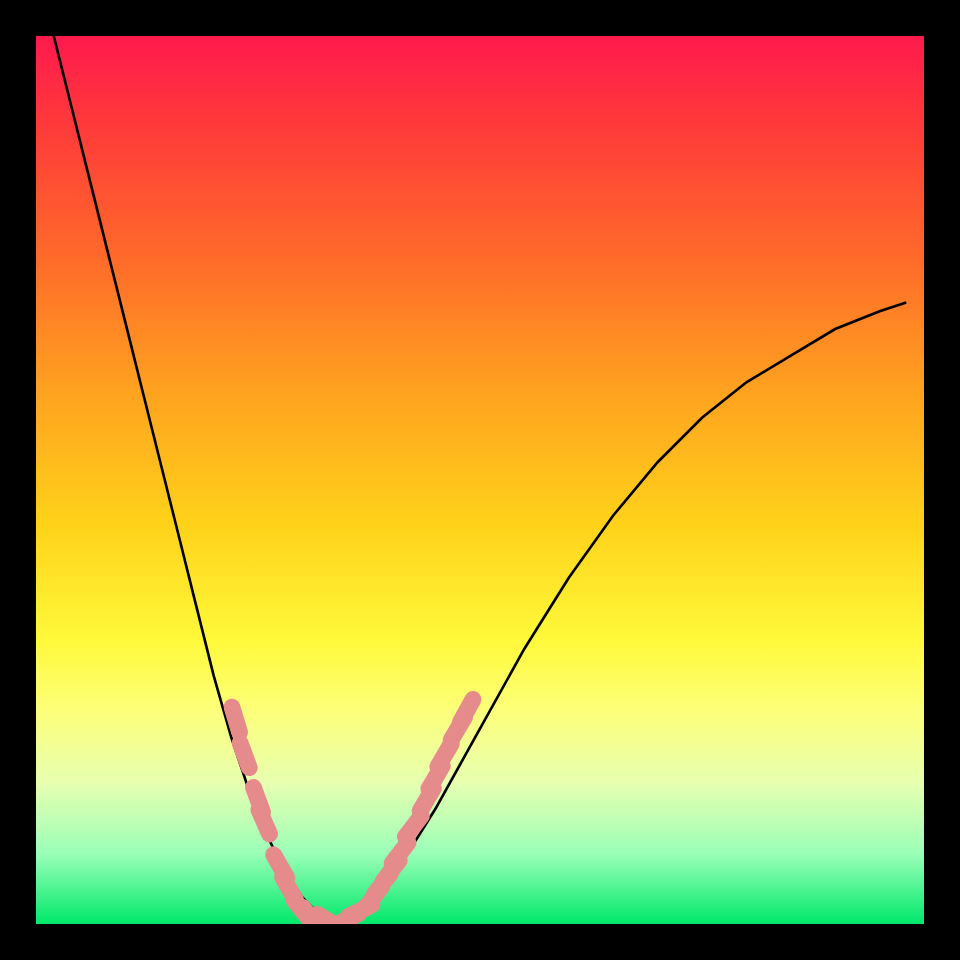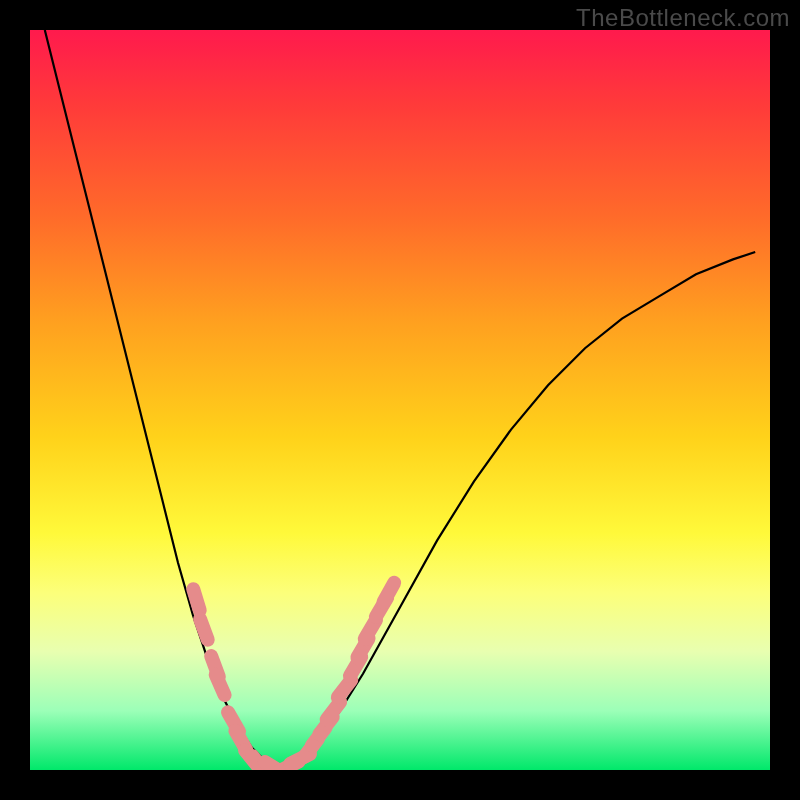--- a/index.html
+++ b/index.html
@@ -49,21 +49,20 @@
     position: absolute;
     left: 0; top: 0;
     width: 740px; height: 740px;
     z-index: 2;
   }
 </style>
 </head>
 <body>
 
 <div class="frame">
-  <div class="watermark">TheBottleneck.com</div>
   <div class="plot">
     <svg class="curve" viewBox="0 0 740 740">
       <path id="curve-path" fill="none" stroke="#000" stroke-width="2.2" d="M14.8 0.0 L29.6 59.2 L44.4 118.4 L59.2 177.6 L74.0 236.8 L88.8 296.0 L103.6 355.2 L118.4 414.4 L133.2 473.6 L148.0 532.8 L162.8 584.6 L177.6 629.0 L192.4 666.0 L207.2 695.6 L222.0 717.8 L236.8 732.6 L259.0 740.0 L296.0 703.0 L333.0 643.8 L370.0 577.2 L407.0 510.6 L444.0 451.4 L481.0 399.6 L518.0 355.2 L555.0 318.2 L592.0 288.6 L629.0 266.4 L666.0 244.2 L703.0 229.4 L725.2 222.0 "></path>
       <g id="markers">
           <line x1="163.3" y1="559.3" x2="169.7" y2="580.3" stroke="#e58b8b" stroke-width="14" stroke-linecap="round"></line>
           <line x1="170.1" y1="589.1" x2="177.7" y2="609.7" stroke="#e58b8b" stroke-width="14" stroke-linecap="round"></line>
           <line x1="181.2" y1="626.1" x2="188.8" y2="646.7" stroke="#e58b8b" stroke-width="14" stroke-linecap="round"></line>
           <line x1="185.7" y1="644.8" x2="194.6" y2="665.0" stroke="#e58b8b" stroke-width="14" stroke-linecap="round"></line>
           <line x1="198.0" y1="682.3" x2="209.0" y2="701.5" stroke="#e58b8b" stroke-width="14" stroke-linecap="round"></line>
           <line x1="205.4" y1="700.8" x2="216.4" y2="720.0" stroke="#e58b8b" stroke-width="14" stroke-linecap="round"></line>

